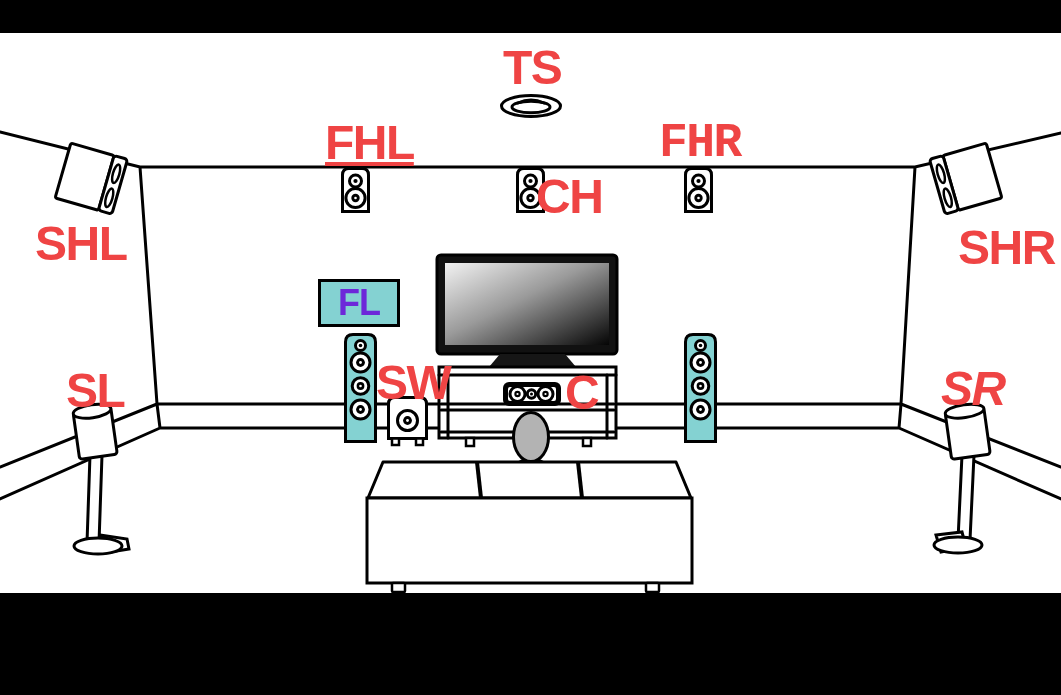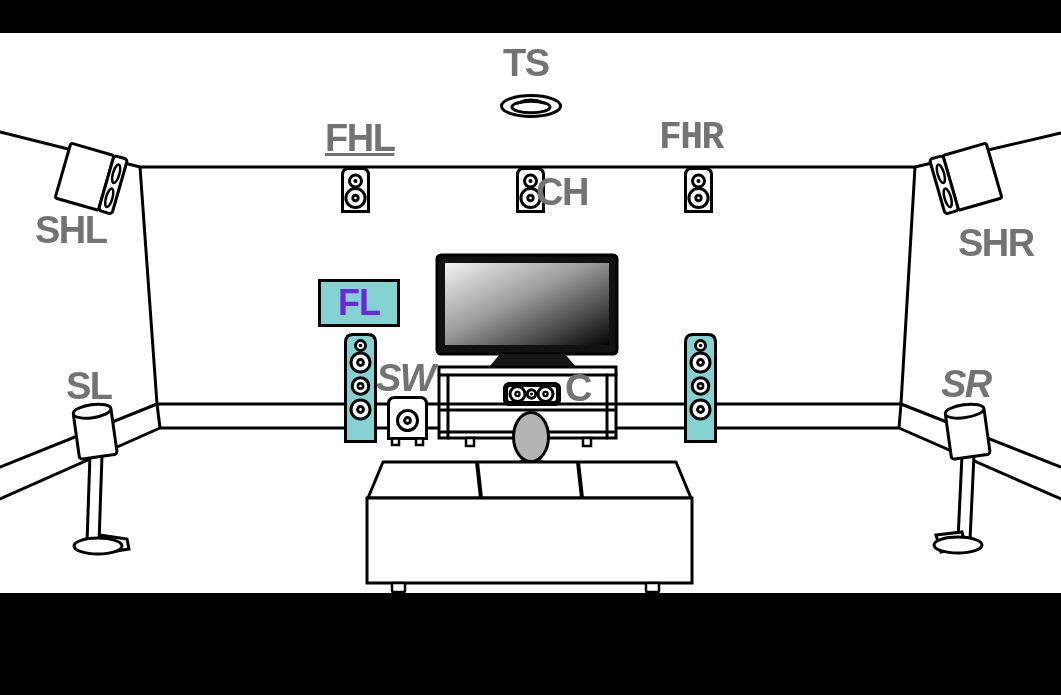--- a/index.html
+++ b/index.html
@@ -22,32 +22,32 @@
   
   .ln{fill:none;stroke:var(--line);stroke-width:3;stroke-linecap:round;}
   .wht{fill:#ffffff;stroke:var(--line);stroke-width:3;}
   .wht2{fill:#ffffff;stroke:var(--line);stroke-width:2.5;}
   .teal{fill:var(--highlight);stroke:var(--line);stroke-width:3;}
   .blk{fill:var(--line);}
   .gray{fill:var(--person);stroke:var(--line);stroke-width:3;}
 
   
   .lbl{
-    position:absolute;font-weight:700;font-size:38px;line-height:1;
-    letter-spacing:-1.5px;color:#737373;white-space:nowrap;
+    position:absolute;font-weight:700;font-size:48px;line-height:1;
+    letter-spacing:-1.5px;color:#ef4444;white-space:nowrap;
   }
   .lbl.ts{left:503px;top:44px;}
   .lbl.fhl{left:325px;top:119px;text-decoration:underline;}
   .lbl.fhr{left:659px;top:119px;font-family:Liberation Mono, monospace;}
   .lbl.ch{left:536px;top:173px;}
-  .lbl.shl{left:35px;top:211px;}
+  .lbl.shl{left:35px;top:220px;}
   .lbl.shr{left:958px;top:224px;text-align:right;}
   .lbl.sl{left:66px;top:367px;}
   .lbl.sr{left:941px;top:365px;font-style:italic;}
-  .lbl.sw{left:376px;top:359px;font-style:italic;}
+  .lbl.sw{left:376px;top:359px;}
   .lbl.c{left:565px;top:369px;}
 
   .tag{
     position:absolute;display:flex;align-items:center;justify-content:center;
     background:var(--highlight);border:3px solid var(--line);
     font-weight:700;font-size:36px;letter-spacing:-1px;color:#6d28d9;
   }
   .tag.fl{left:318px;top:279px;width:76px;height:42px;}
   .tag.fr{left:657px;top:278px;width:72px;height:42px;}
 </style>

